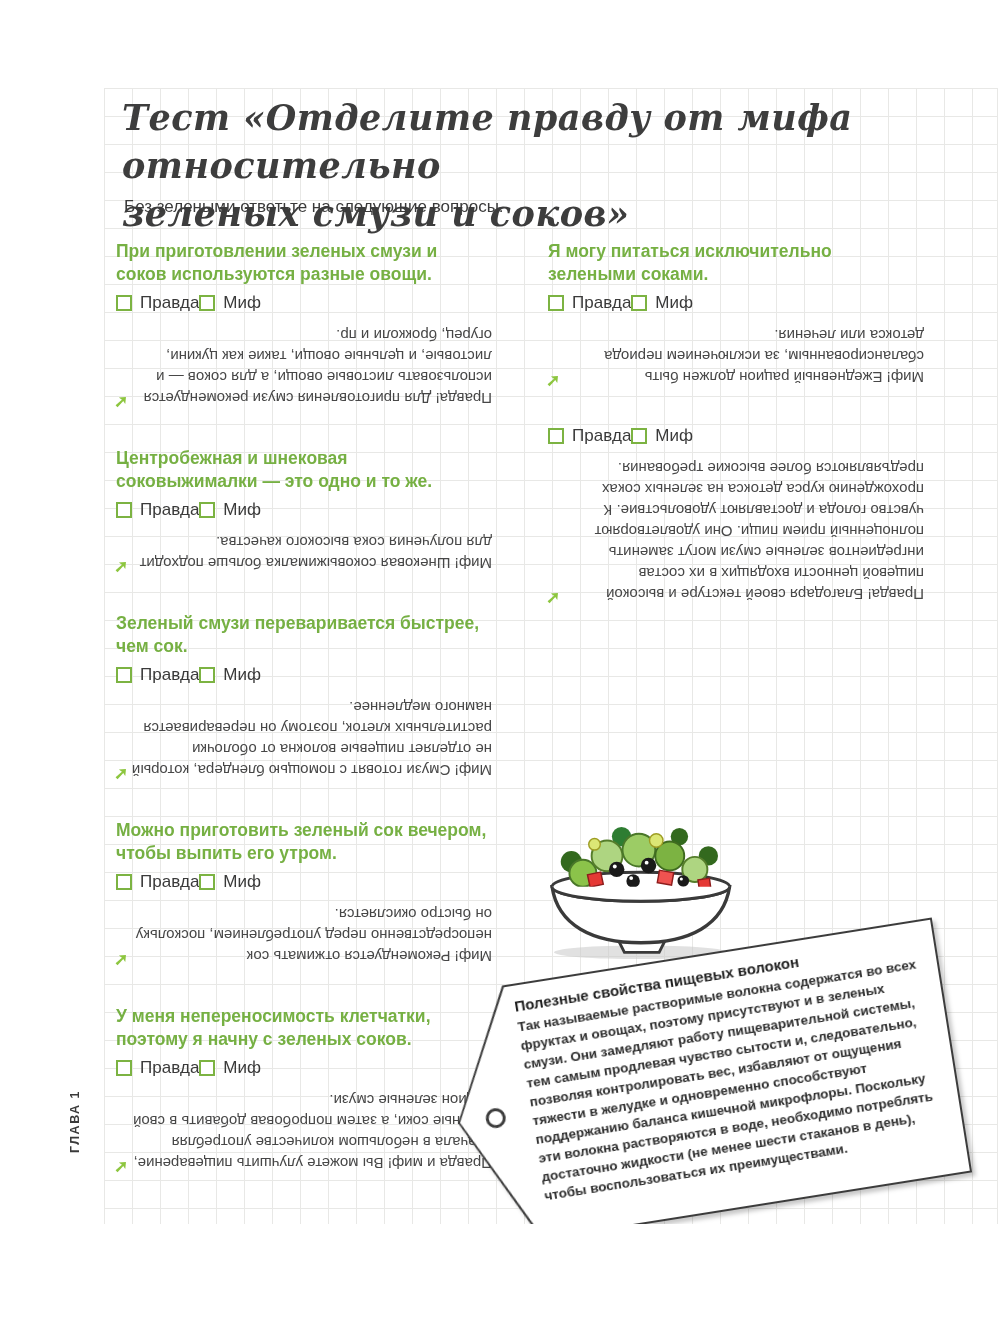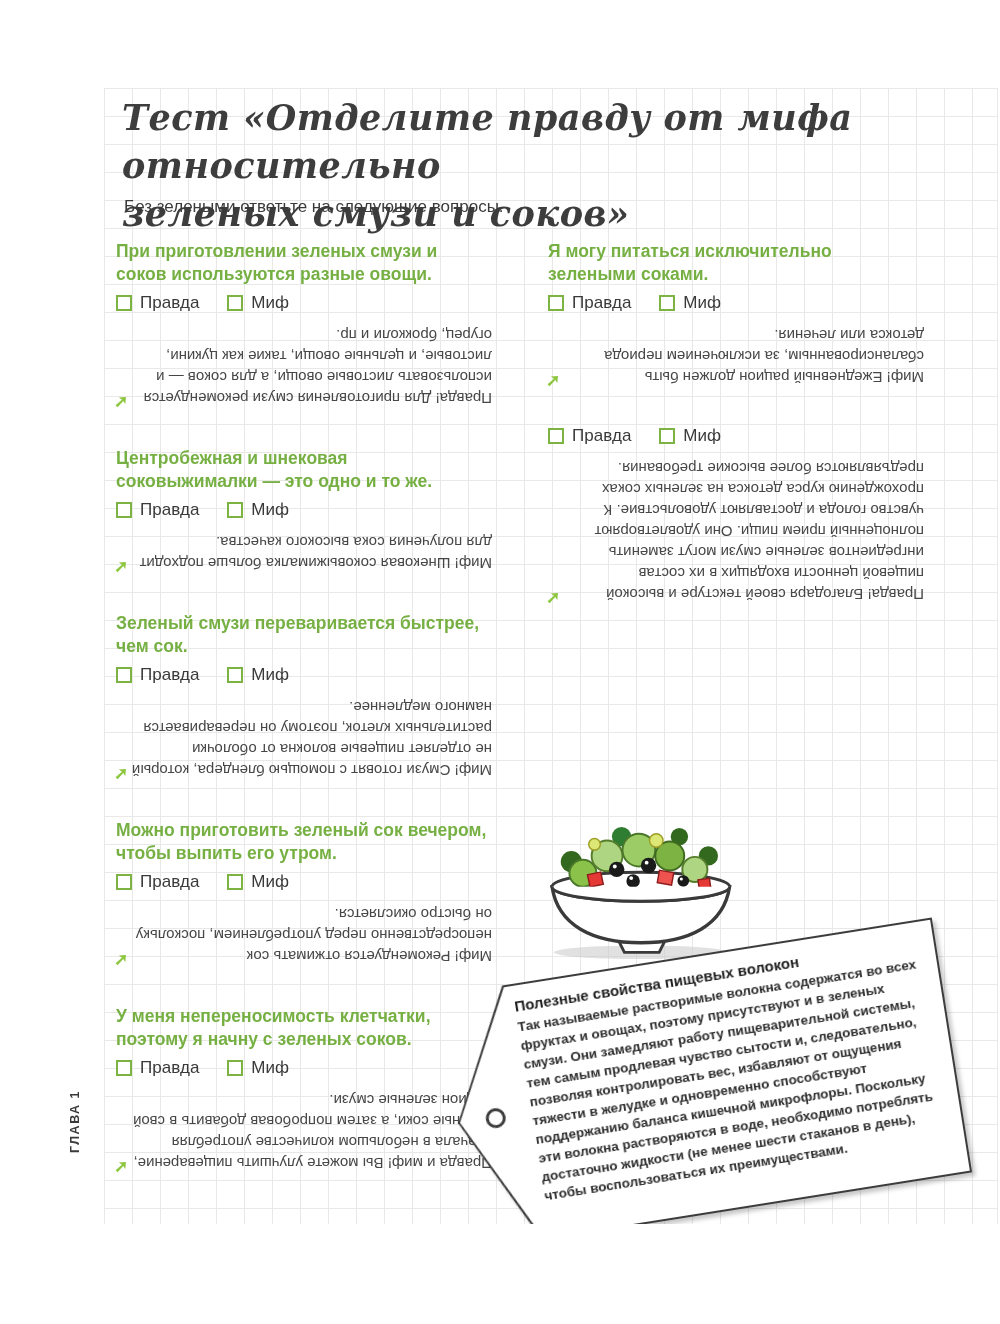--- a/index.html
+++ b/index.html
@@ -22,21 +22,21 @@
     font-size:35px; line-height:48px; color:#3d3d3d; letter-spacing:0.5px;
   }
   .subtitle { position:absolute; left:124px; top:197px; font-size:17px; color:#3a3a3a; }
   .col { position:absolute; top:240px; width:376px; }
   .col-left  { left:116px; }
   .col-right { left:548px; }
   .qblock { margin-bottom:38px; }
   .qhead {
     margin:0 0 7px 0; font-size:17.5px; line-height:23px; font-weight:bold; color:#76b043;
   }
-  .cbrow { display:flex; gap:28px; margin:2px 0 12px 0; font-size:17px; align-items:center; }
+  .cbrow { display:flex; margin:2px 0 12px 0; font-size:17px; align-items:center; }
   .cb { display:flex; align-items:center; cursor:default; }
   .box {
     width:12px; height:12px; border:2px solid #7cb342; margin-right:8px;
     display:inline-block; background:#fff; flex:none;
   }
   .answer-wrap { position:relative; padding-left:14px; }
   .answer {
     transform:rotate(180deg); font-size:15px; line-height:21px; color:#474747; text-align:left;
   }
   .arrow {

